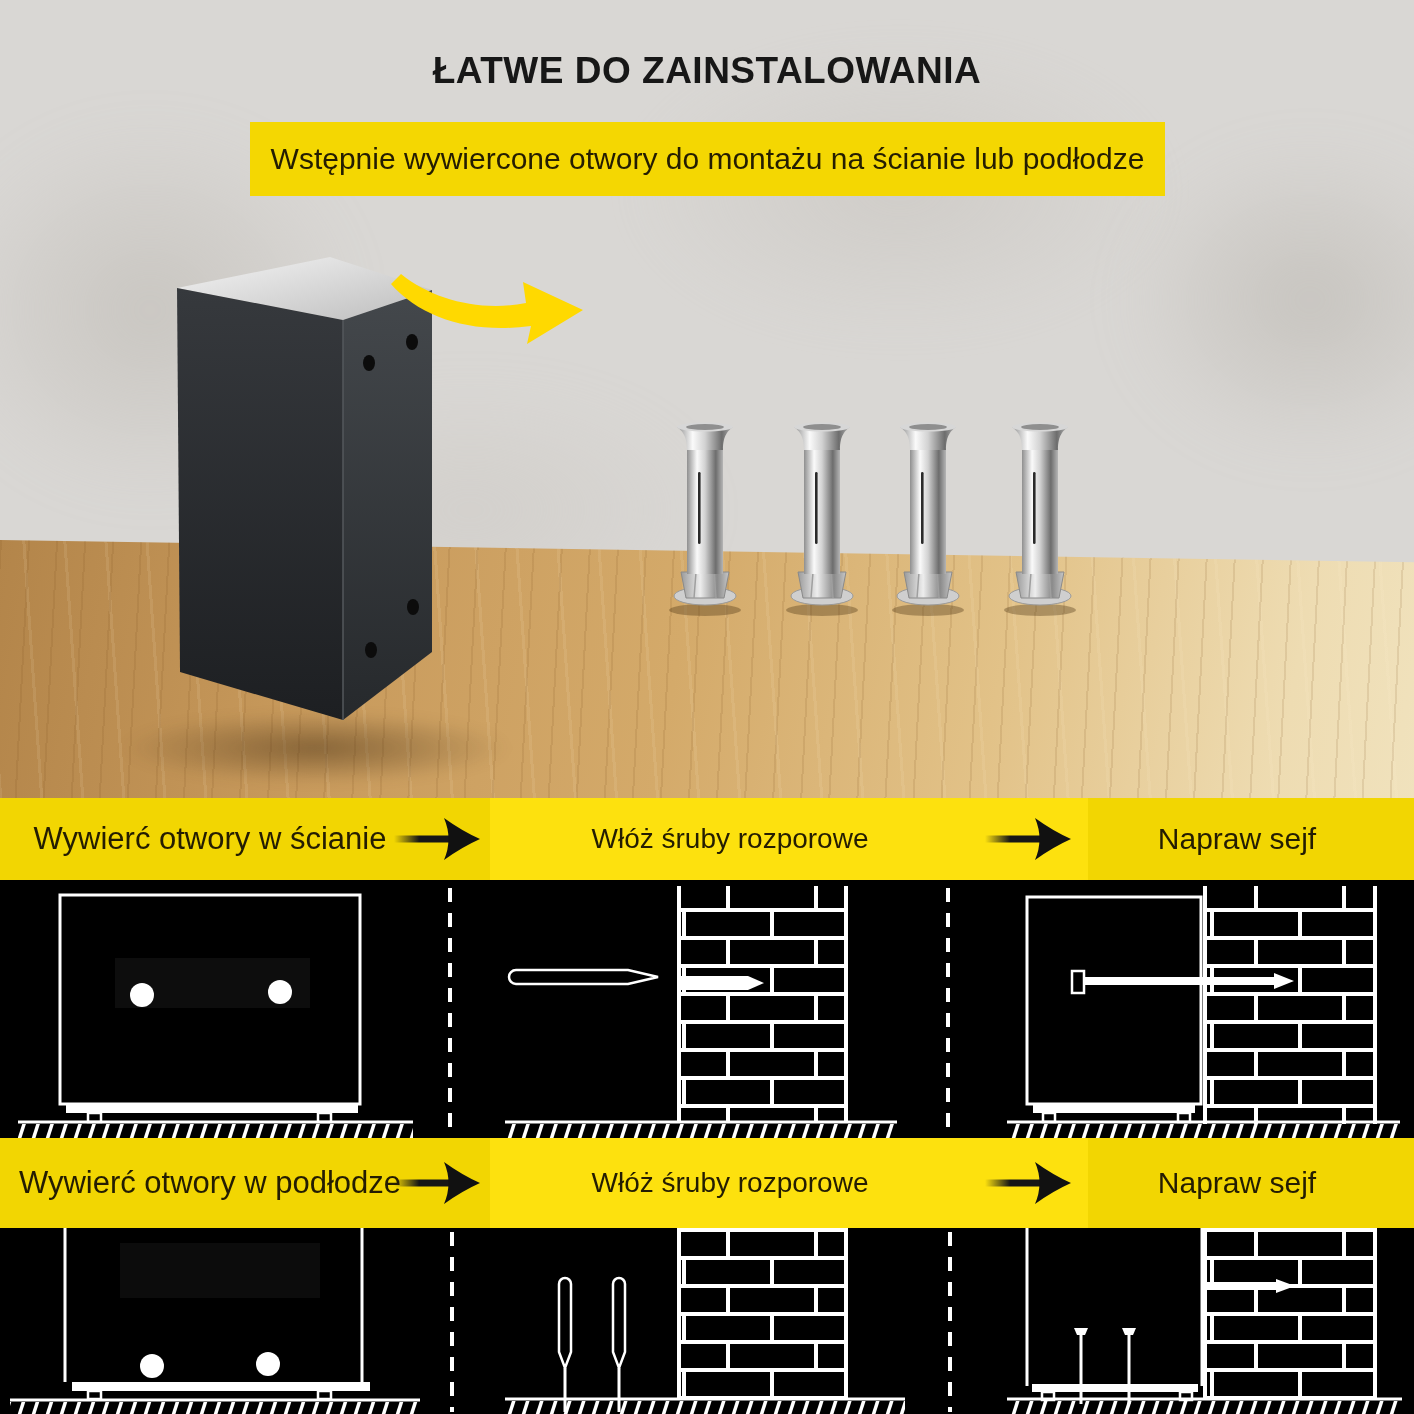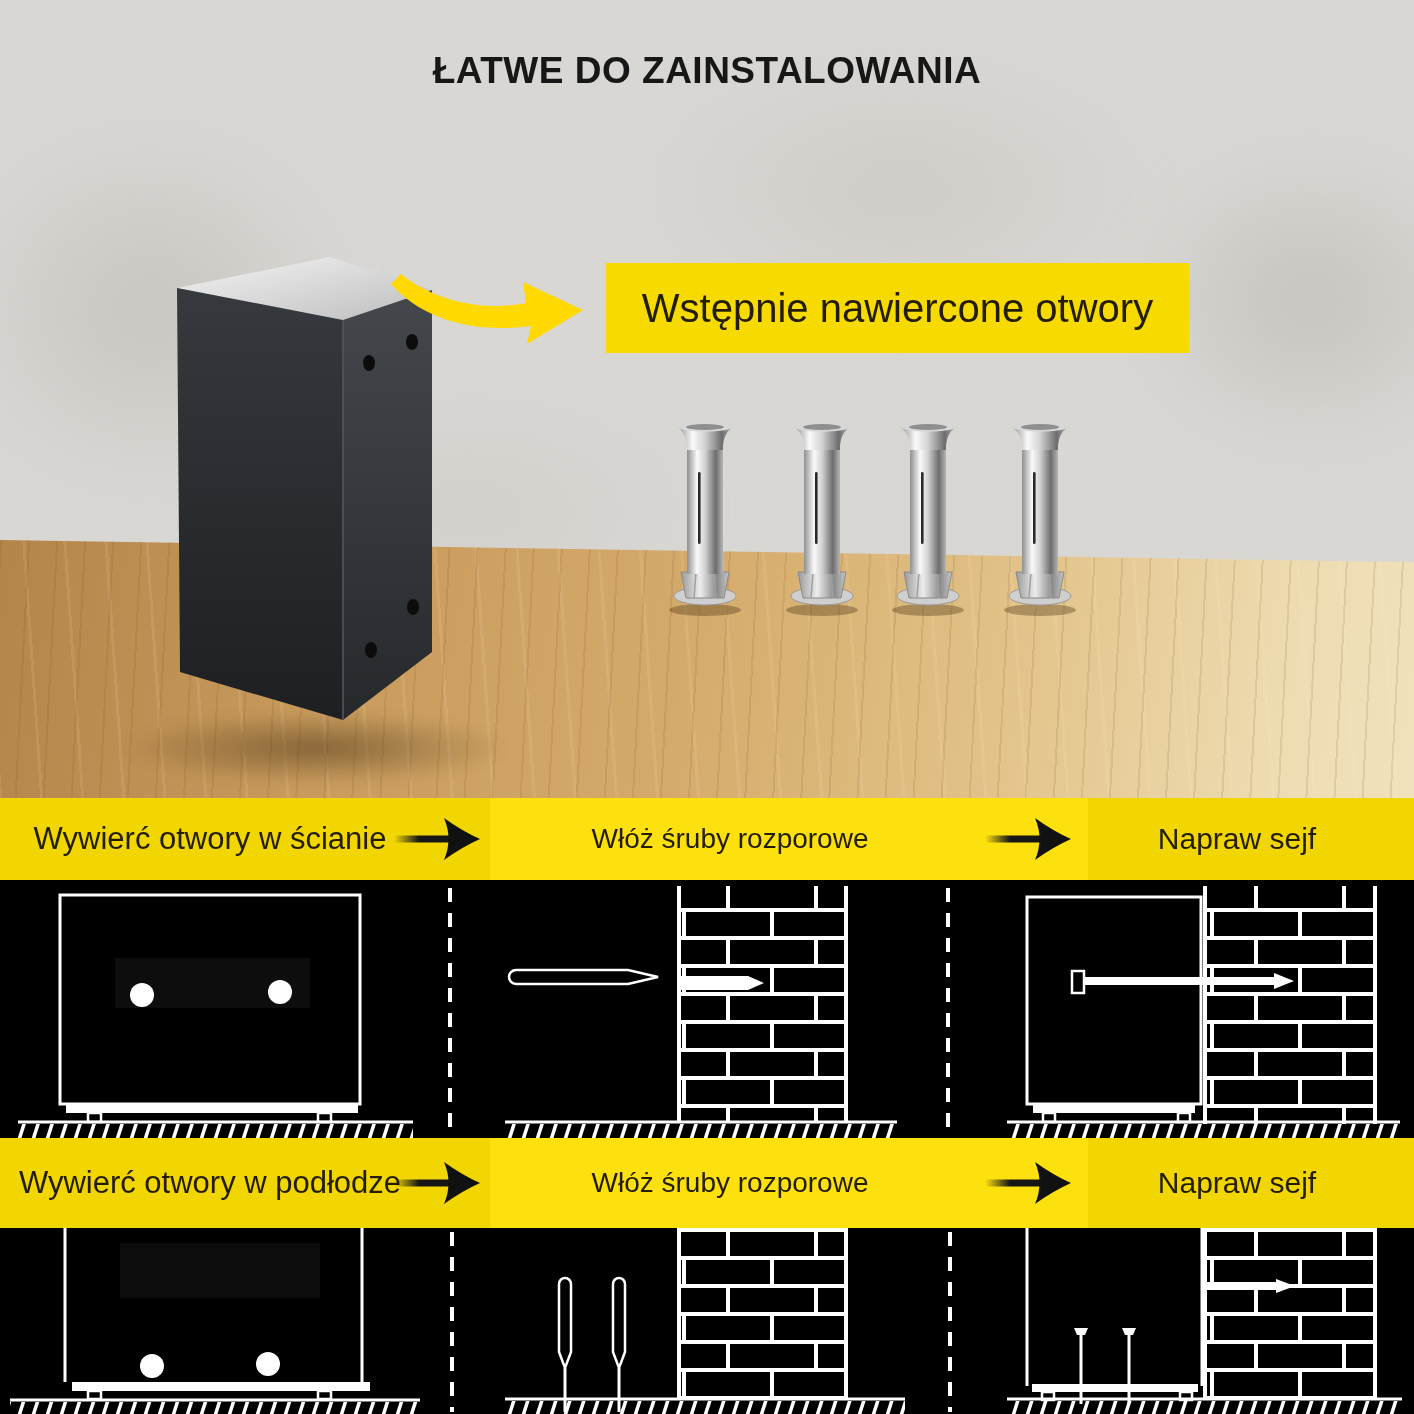--- a/index.html
+++ b/index.html
@@ -59,20 +59,23 @@
     <div class="abs wall-blob blob1"></div>
     <div class="abs wall-blob blob2"></div>
     <div class="abs wall-blob blob3"></div>
     <div class="abs wall-blob blob4"></div>
     <div class="abs floor"></div>
     <div class="abs safe-shadow"></div>
 
     <div class="abs" style="left:0;top:50px;width:1414px;text-align:center;font-size:37px;
          font-weight:600;letter-spacing:.5px;color:#171717;">ŁATWE DO ZAINSTALOWANIA</div>
 
+    <div class="abs ybox banner" style="background:#F4D702;">
+      <span>Wstępnie wywiercone otwory do montażu na ścianie lub podłodze</span>
+    </div>
 
     <svg class="abs" style="left:140px;top:235px;" width="320" height="545" viewBox="0 0 320 545">
       <defs>
         <linearGradient id="faceL" x1="0" y1="0" x2="0" y2="1">
           <stop offset="0" stop-color="#36393d"></stop>
             <stop offset="1" stop-color="#1d1f22"></stop>
         </linearGradient>
         <linearGradient id="faceR" x1="0" y1="0" x2="0" y2="1">
           <stop offset="0" stop-color="#44484c"></stop>
             <stop offset="1" stop-color="#26292c"></stop>
@@ -91,23 +94,20 @@
         <ellipse cx="272" cy="107" rx="6" ry="8"></ellipse>
         <ellipse cx="231" cy="415" rx="6" ry="8"></ellipse>
         <ellipse cx="273" cy="372" rx="6" ry="8"></ellipse>
       </g>
     </svg>
 
     <svg class="abs" style="left:385px;top:272px;" width="200" height="95" viewBox="0 0 200 95">
       <path d="M6 12 C36 46 86 62 146 54 L142 72 L198 38 L138 10 L141 31 C96 40 48 28 16 2 Z" fill="#FFD900"></path>
     </svg>
 
-    <div class="abs ybox callout1" style="background:#F7DB00;">
-      <span>Wstępnie nawiercone otwory</span>
-    </div>
 
     <svg class="abs" style="left:640px;top:420px;" width="470" height="200" viewBox="0 0 470 200">
       <defs>
         <linearGradient id="metalV" x1="0" y1="0" x2="1" y2="0">
           <stop offset="0" stop-color="#8f8f8f"></stop>
             <stop offset=".28" stop-color="#fafafa"></stop>
           <stop offset=".5" stop-color="#d2d2d2"></stop>
             <stop offset=".8" stop-color="#6d6d6d"></stop>
           <stop offset="1" stop-color="#b5b5b5"></stop>
         </linearGradient>

